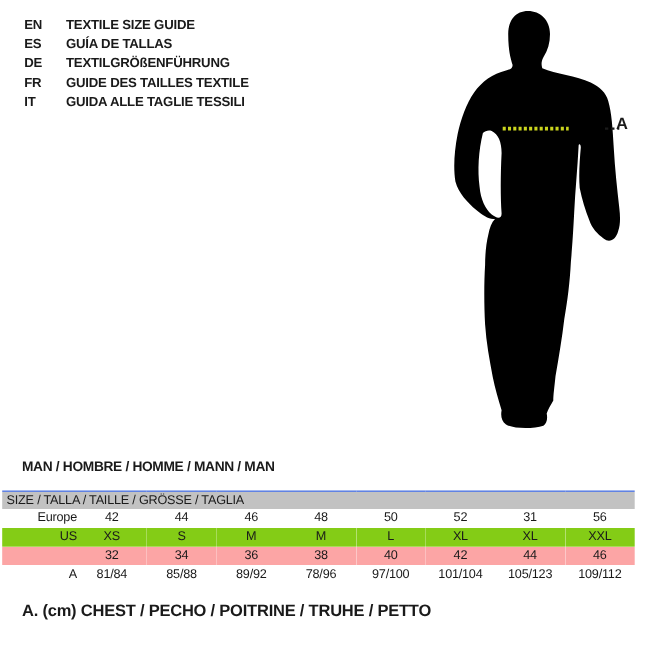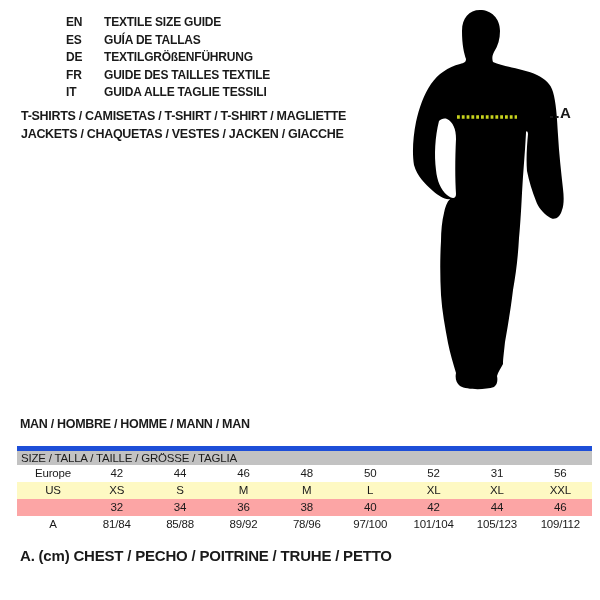--- a/index.html
+++ b/index.html
@@ -5,60 +5,56 @@
   * { margin:0; padding:0; box-sizing:border-box; }
   html,body { background:#fff; }
   .canvas {
     position:relative; width:600px; height:600px; background:#ffffff;
     font-family:"Liberation Sans", sans-serif; color:#1a1a1a; overflow:hidden;
   }
   
   .lang-list { position:absolute; left:22px; top:14px; font-weight:bold;
     font-size:12px; line-height:17.6px; letter-spacing:-0.2px; }
   .lang-row { white-space:nowrap; }
-  .lang-code { display:inline-block; width:38px;margin-left:44px; }
+  .lang-code { display:inline-block; width:38px; }
   
   .categories { position:absolute; left:21px; top:107px; font-weight:bold;
     font-size:12.5px; line-height:18px; letter-spacing:-0.3px; white-space:nowrap; }
   
   .figure-wrap { position:absolute; left:405px; top:5px; width:170px; height:390px; }
   .a-label { position:absolute; left:560px; top:104px; font-size:15px;
     font-weight:bold; letter-spacing:0; }
   
   .section-title { position:absolute; left:20px; top:417px; font-weight:bold;
     font-size:12.5px; letter-spacing:-0.3px; white-space:nowrap;text-align:right; }
   
-  .size-table { position:absolute; left:17px; top:446px; width:575px;
+  .size-table { position:absolute; left:2px; top:446px; width:575px;
     border-collapse:collapse; table-layout:fixed; font-size:11.5px;
-    letter-spacing:-0.2px; border-top:5px solid #1d4ed8; }
+    letter-spacing:-0.2px; border-top:1px solid #1d4ed8; }
   .size-table td { padding:0; height:17px; text-align:center; vertical-align:middle;
     overflow:hidden; white-space:nowrap; }
   .size-table .hdr-cell { text-align:left; padding-left:4px; height:16px; }
-  .size-table .lbl { text-align:center; padding-left:4px; }
+  .size-table .lbl { text-align:right; padding-left:4px; }
   
   .footnote { position:absolute; left:20px; top:547px; font-weight:bold;
     font-size:15px; letter-spacing:-0.2px; white-space:nowrap; }
 </style>
 </head>
 <body>
 
 <div class="canvas">
 
   <div class="lang-list">
       <div class="lang-row"><span class="lang-code">EN</span><span>TEXTILE SIZE GUIDE</span></div>
       <div class="lang-row"><span class="lang-code">ES</span><span>GUÍA DE TALLAS</span></div>
       <div class="lang-row"><span class="lang-code">DE</span><span>TEXTILGRÖßENFÜHRUNG</span></div>
       <div class="lang-row"><span class="lang-code">FR</span><span>GUIDE DES TAILLES TEXTILE</span></div>
       <div class="lang-row"><span class="lang-code">IT</span><span>GUIDA ALLE TAGLIE TESSILI</span></div>
     </div>
 
-  <div class="categories">
-      <div>T-SHIRTS / CAMISETAS / T-SHIRT / T-SHIRT / MAGLIETTE</div>
-      <div>JACKETS / CHAQUETAS / VESTES / JACKEN / GIACCHE</div>
-    </div>
 
   <div class="figure-wrap">
     <svg width="170" height="390" viewBox="0 0 170 390" xmlns="http://www.w3.org/2000/svg">
       <path fill="#000000" d="
         M 75 5
         C 86 5 95 13 95 26
         C 95 34 93 41 89 47
         C 87 51 87 54 88 57
         C 100 62 119 64 132 70
         C 140 74 146 79 148 87
@@ -129,21 +125,21 @@
           <td class="lbl">Europe</td>
           <td>42</td>
           <td>44</td>
           <td>46</td>
           <td>48</td>
           <td>50</td>
           <td>52</td>
           <td>31</td>
           <td>56</td>
         </tr>
-        <tr style="background: #fef9c3;">
+        <tr style="background: #84cc16;">
           <td class="lbl">US</td>
           <td>XS</td>
           <td>S</td>
           <td>M</td>
           <td>M</td>
           <td>L</td>
           <td>XL</td>
           <td>XL</td>
           <td>XXL</td>
         </tr>

